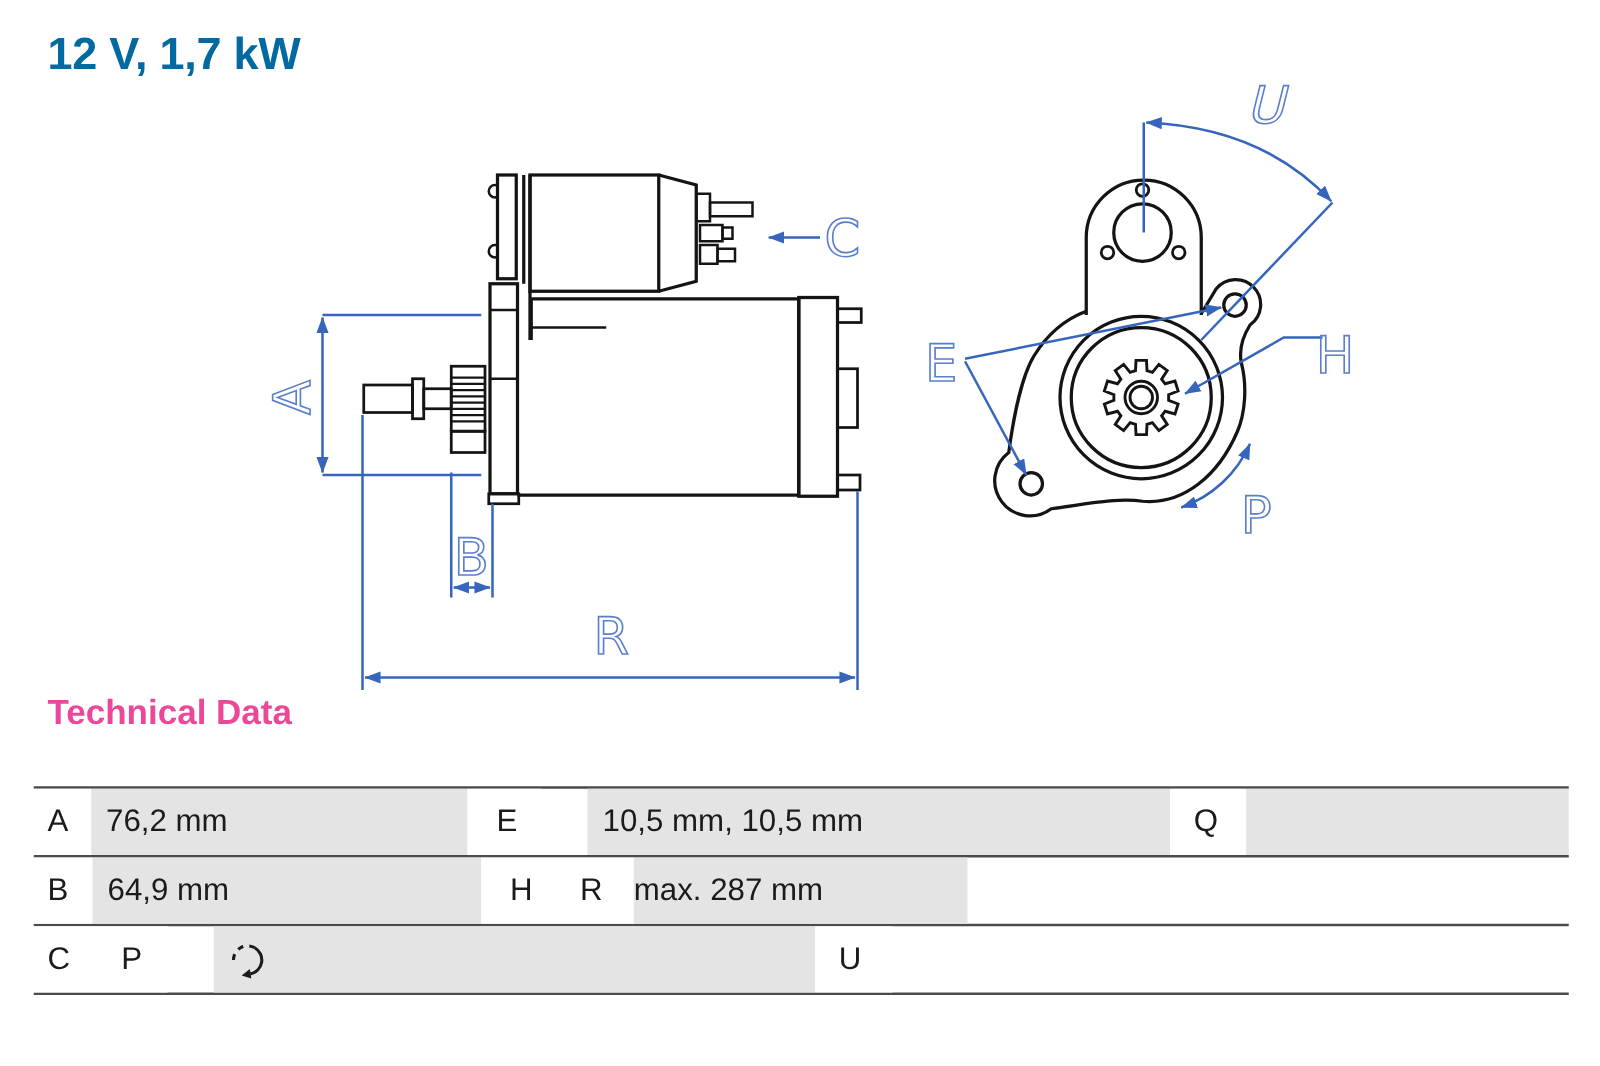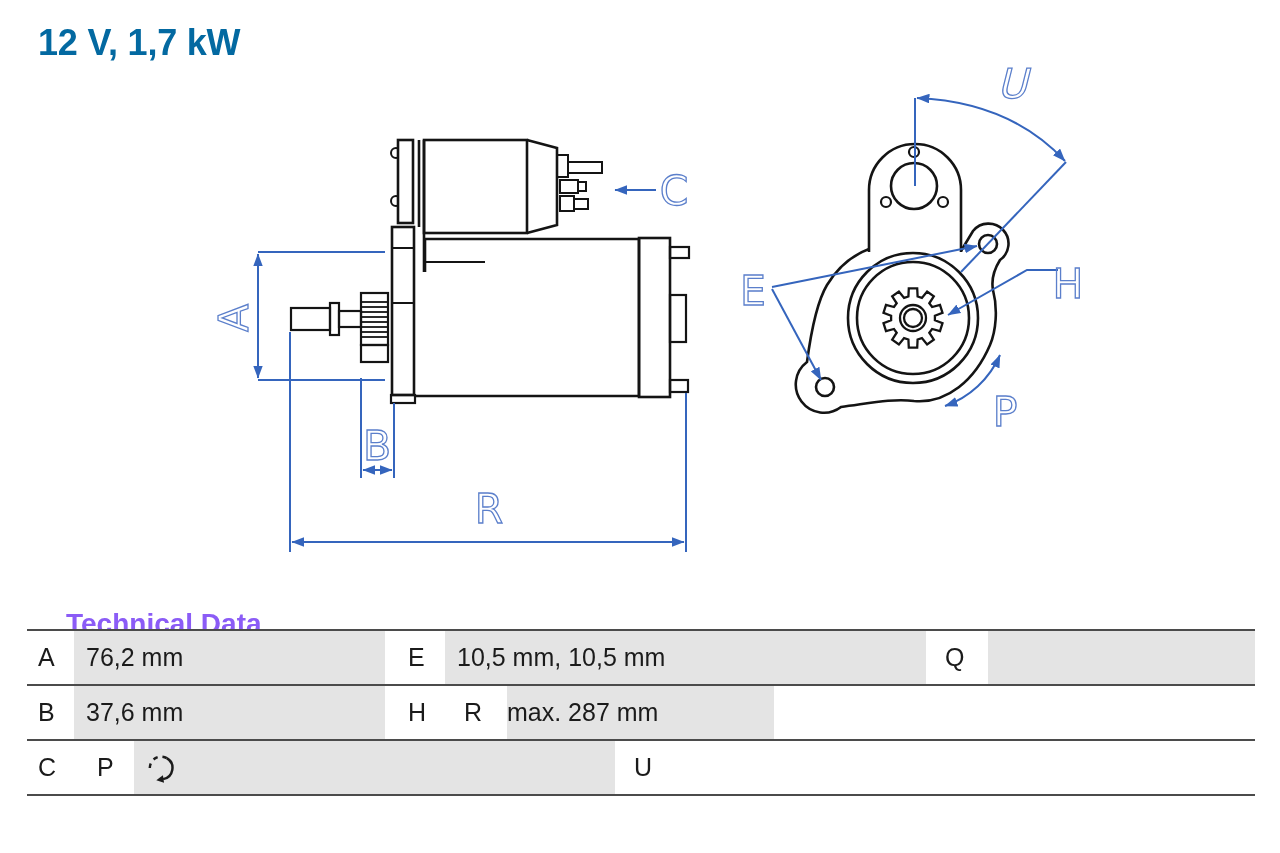--- a/index.html
+++ b/index.html
@@ -4,31 +4,31 @@
 <style>
   html,body{margin:0;padding:0;background:#ffffff;}
   body{width:1280px;height:853px;position:relative;overflow:hidden;
        font-family:"Liberation Sans", sans-serif;color:#1b1b1b;}
 
   .product-title{position:absolute;left:38px;top:22px;font-size:36px;font-weight:bold;
                  letter-spacing:-0.2px;color:#0369a1;}
 
   .drawing-svg{position:absolute;left:0;top:0;width:1280px;height:580px;}
 
-  .tech-heading{position:absolute;left:38px;top:608px;font-size:28px;font-weight:bold;color:#8b5cf6;margin-left:28px;}
+  .tech-heading{position:absolute;left:38px;top:554px;font-size:28px;font-weight:bold;color:#ec4899;}
 
   .tech-table{position:absolute;left:27px;top:629px;width:1228px;border-top:2px solid #4b4b4b;}
   .t-row{display:flex;height:53px;border-bottom:2px solid #4b4b4b;align-items:stretch;}
   .t-cell{display:flex;align-items:center;font-size:25px;white-space:nowrap;overflow:hidden;}
   .c-letter{background:#ffffff;}
   .c-value{background:#e4e4e4;text-align:right;}
   .w-l1{width:47px;padding-left:11px;box-sizing:border-box;}
   .w-v1{width:311px;padding-left:12px;box-sizing:border-box;}
   .w-l2{width:60px;padding-left:23px;box-sizing:border-box;}
-  .w-v2{width:481px;padding-left:12px;box-sizing:border-box;}
+  .w-v2{width:481px;padding-left:12px;box-sizing:border-box;margin-left:37px;}
   .w-l3{width:62px;padding-left:19px;box-sizing:border-box;}
   .w-v3{width:267px;padding-left:0;box-sizing:border-box;}
 
   .dim-label{font-family:"DejaVu Sans", sans-serif;font-size:41px;fill:none;
              stroke:#5b7fcb;stroke-width:1.3px;}
 </style>
 </head>
 <body>
 
 <div class="product-title">12 V, 1,7 kW</div>
@@ -178,21 +178,21 @@
     <div class="t-cell c-letter w-l1">A</div>
     <div class="t-cell c-value w-v1">76,2 mm</div>
     <div class="t-cell c-letter w-l2">E</div>
     <div class="t-cell c-value w-v2">10,5 mm, 10,5 mm</div>
     <div class="t-cell c-letter w-l3">Q</div>
     <div class="t-cell c-value w-v3"></div>
   </div>
 
   <div class="t-row">
     <div class="t-cell c-letter w-l1">B</div>
-    <div class="t-cell c-value w-v1">37,6 mm</div>
+    <div class="t-cell c-value w-v1">64,9 mm</div>
     <div class="t-cell c-letter w-l2">H</div>
     <div class="t-cell c-letter w-l3">R</div>
     <div class="t-cell c-value w-v3">max. 287 mm</div>
   </div>
 
   <div class="t-row">
     <div class="t-cell c-letter w-l1">C</div>
     <div class="t-cell c-letter w-l2">P</div>
     <div class="t-cell c-value w-v2">
       <svg width="34" height="34" viewBox="0 0 36 36">

